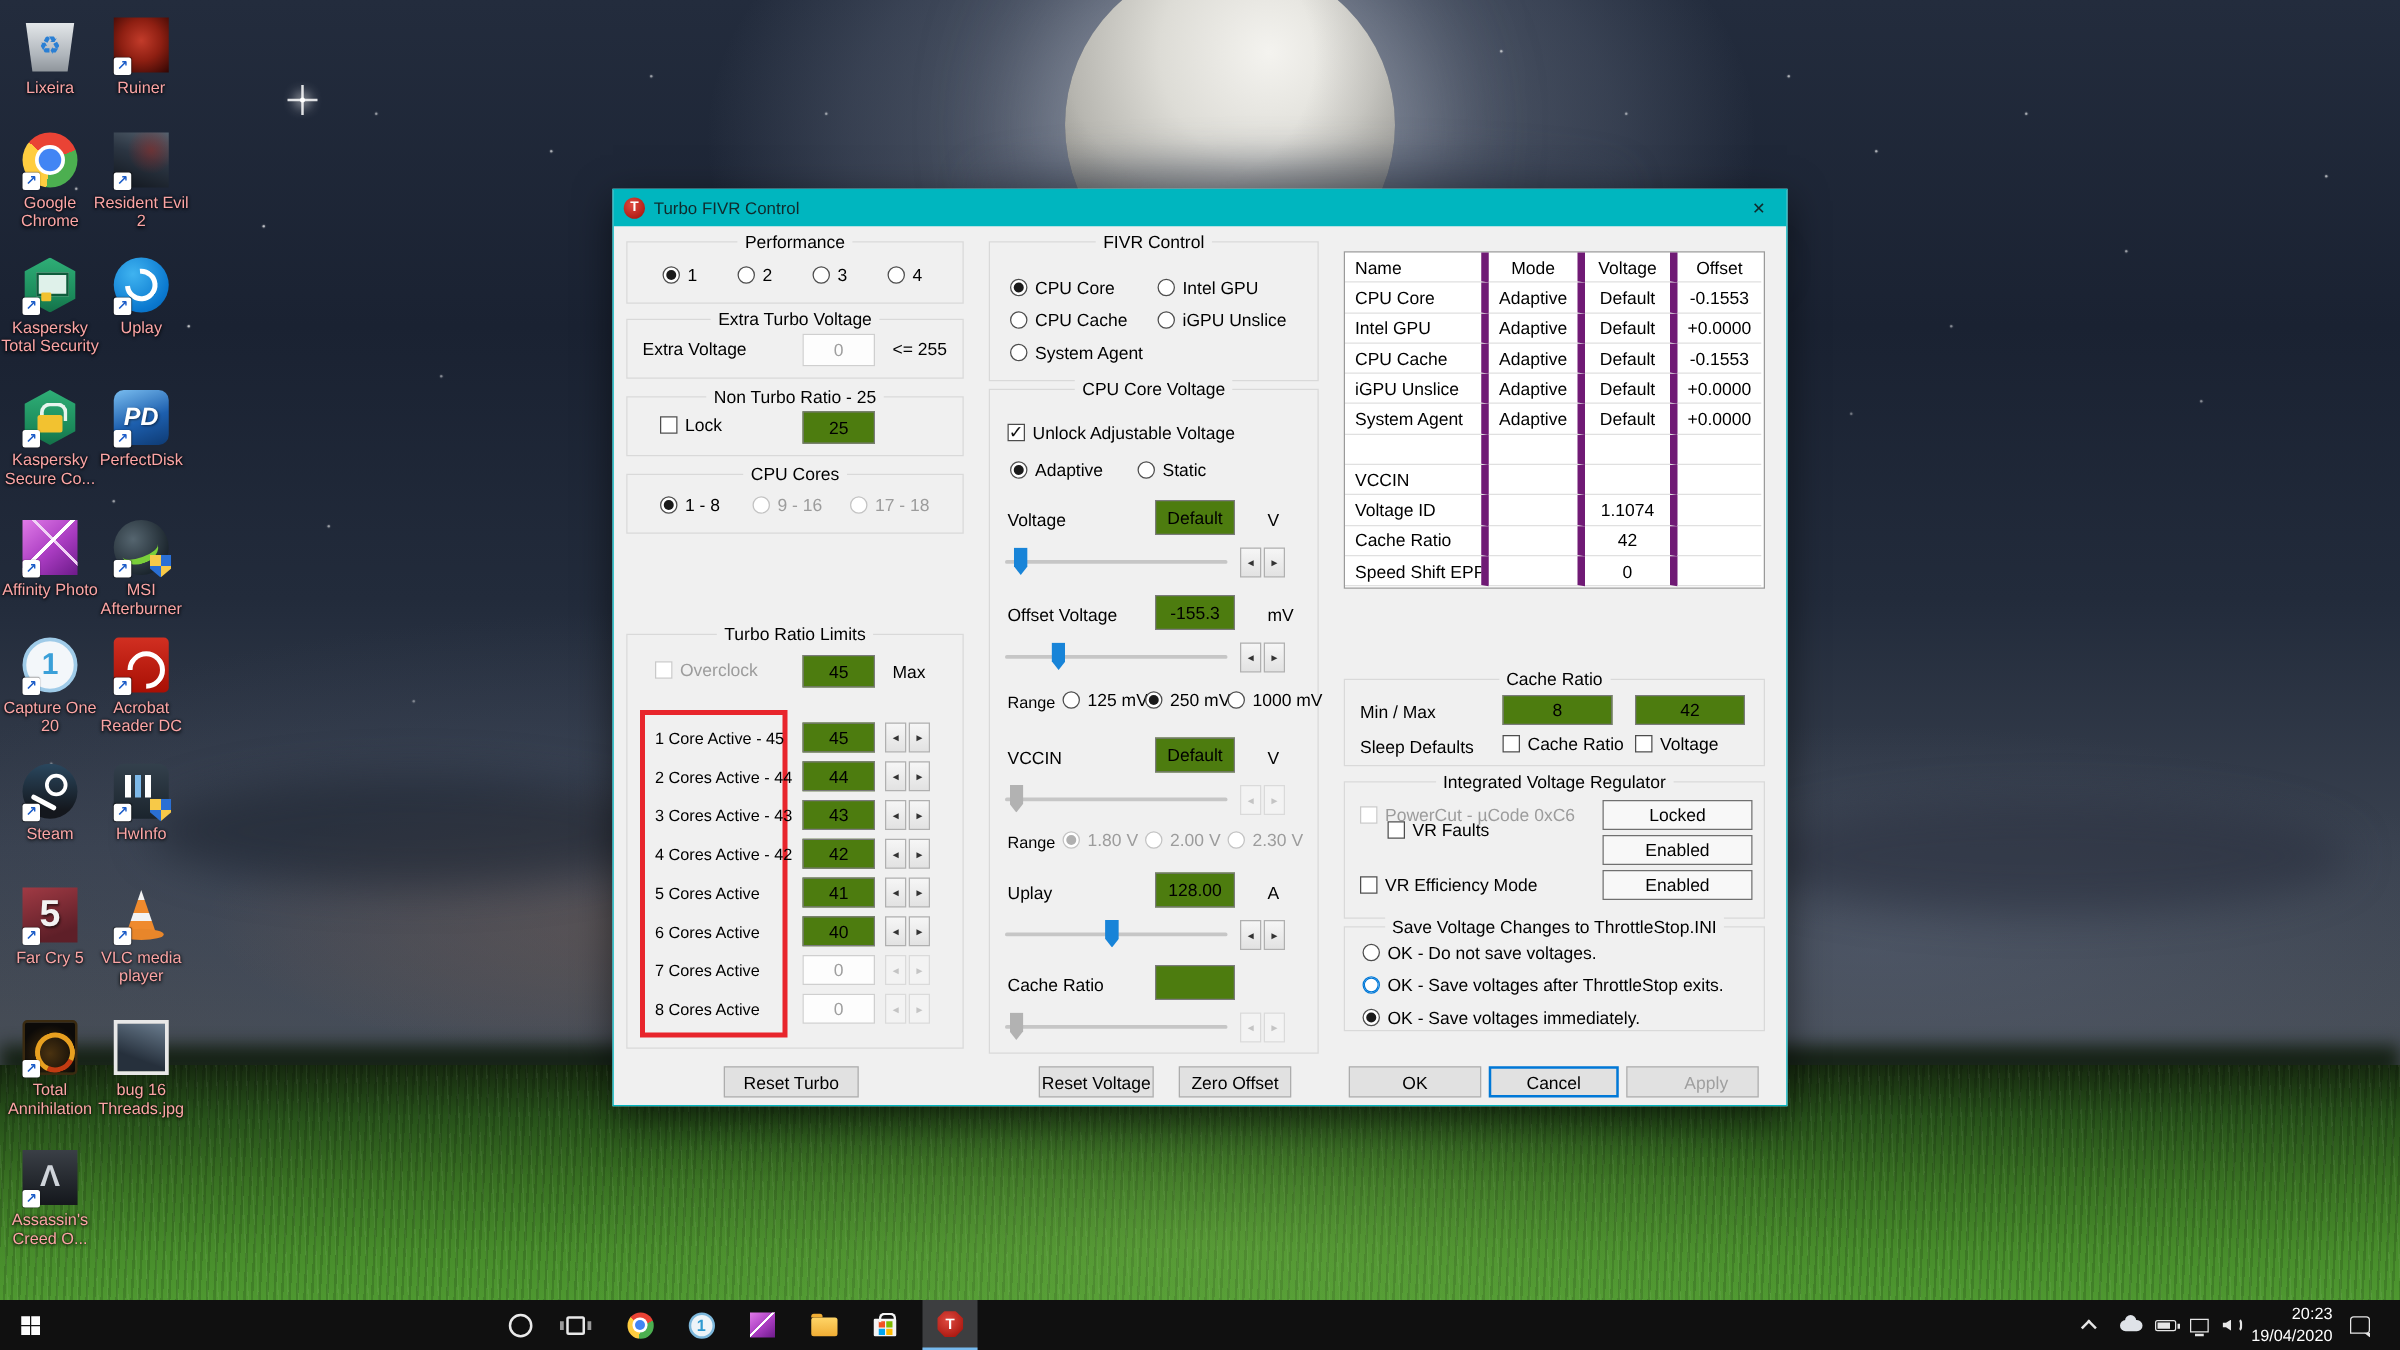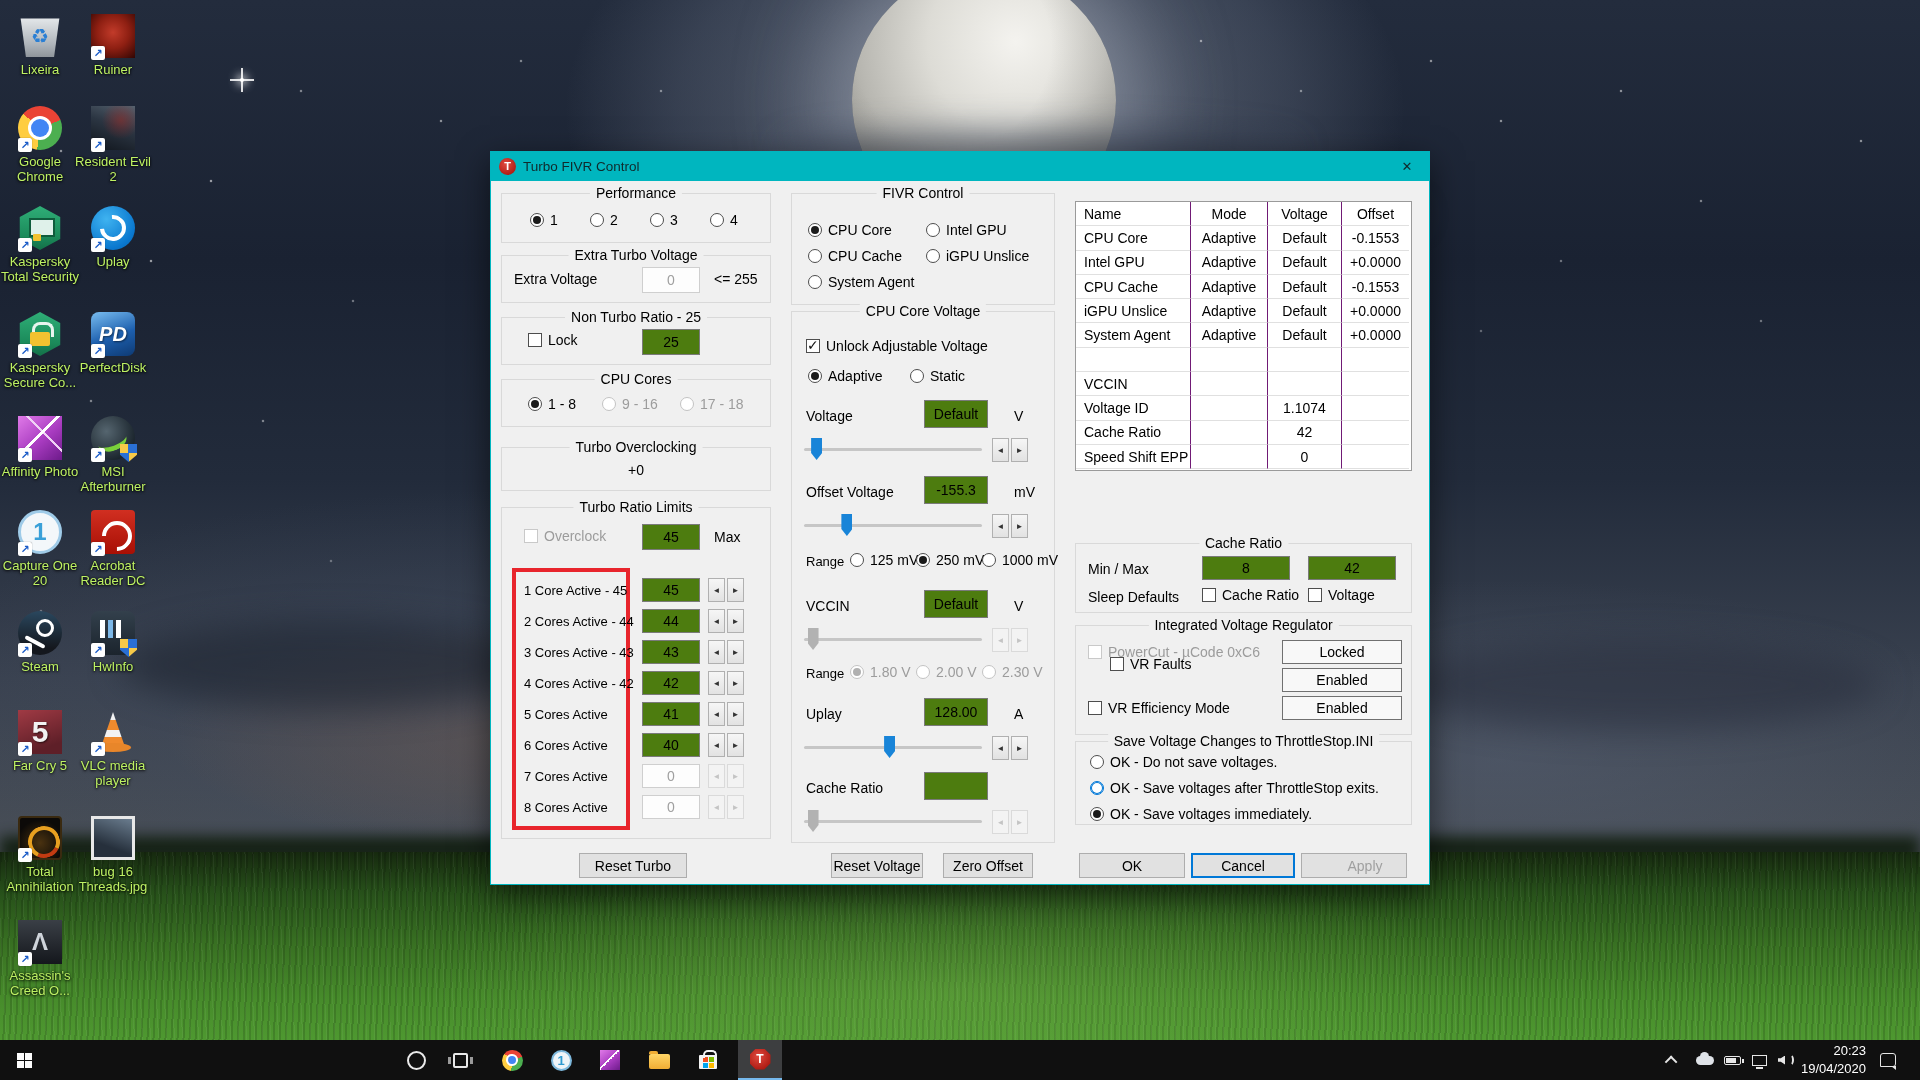--- a/index.html
+++ b/index.html
@@ -53,21 +53,21 @@
       radial-gradient(ellipse 700px 180px at 960px 140px, rgba(140,200,90,.25), transparent 75%),
       repeating-linear-gradient(93deg, rgba(0,0,0,.14) 0 2px, transparent 2px 6px),
       repeating-linear-gradient(87deg, rgba(255,255,255,.05) 0 1px, transparent 1px 8px),
       linear-gradient(180deg,#16290f 0%, #27511a 18%, #387022 40%, #478c2b 65%, #4f9a31 85%, #417e27 100%);
   }
   .treeline { position:absolute; left:0; top:836px; width:1920px; height:26px; background:#0d1a0a; filter:blur(7px); opacity:.85; }
 
   
   .di { position:absolute; width:80px; display:flex; flex-direction:column; align-items:center; }
   .di-img { width:48px; height:48px; position:relative; margin-bottom:2px; display:flex; align-items:center; justify-content:center; }
-  .di-label { color:#bef264; font-size:13px; line-height:1.18; text-align:center; text-shadow:0 1px 3px rgba(0,0,0,.95), 0 0 2px rgba(0,0,0,.8); }
+  .di-label { color:#fca5a5; font-size:13px; line-height:1.18; text-align:center; text-shadow:0 1px 3px rgba(0,0,0,.95), 0 0 2px rgba(0,0,0,.8); }
   .sc { position:absolute; left:2px; bottom:0; width:14px; height:14px; background:#fff; border-radius:2px; color:#1b5cc8; font-size:11px; line-height:14px; text-align:center; font-weight:bold; box-shadow:0 0 1px rgba(0,0,0,.6); }
   .ic { width:44px; height:44px; position:relative; }
   .ic-bin { background:linear-gradient(180deg,#eceff1,#aeb4ba 70%,#8d9399); clip-path:polygon(6% 10%, 94% 10%, 82% 98%, 18% 98%); display:flex; align-items:center; justify-content:center; color:#2a7fd4; font-size:20px; }
   .ic-ruiner { background:radial-gradient(circle at 50% 42%, #c23b2a 0%, #8e1f12 48%, #300603 100%); }
   .ic-chrome { border-radius:50%; background:conic-gradient(from -50deg, #ea4335 0 33%, #4caf50 33% 66%, #ffcd40 66% 100%); }
   .ic-chrome::before { content:""; position:absolute; inset:22%; background:#fff; border-radius:50%; }
   .ic-chrome::after { content:""; position:absolute; inset:29%; background:#4285f4; border-radius:50%; }
   .ic-re2 { background:radial-gradient(circle at 68% 32%, rgba(150,40,35,.55), transparent 45%), linear-gradient(200deg,#55626f 0%, #2b3542 45%, #10151c 100%); }
   .hexa { clip-path:polygon(50% 0, 96% 25%, 96% 75%, 50% 100%, 4% 75%, 4% 25%); background:linear-gradient(180deg,#2fae77,#1b8a5a 70%,#147048); }
   .ic-kts::before { content:""; position:absolute; left:11px; top:12px; width:22px; height:15px; background:#dff1ea; border:2px solid #0f5c3c; }
@@ -139,21 +139,21 @@
 
   .btn { position:absolute; background:#e1e1e1; border:1px solid #adadad; font-size:14px; display:flex; align-items:center; justify-content:center; }
   .btn.focus { border:2px solid #0078d7; }
   .btn.dis { color:#9f9f9f;padding-left:22px; }
   .stbox { position:absolute; background:#f8f8f8; border:1px solid #707070; font-size:14px; display:flex; align-items:center; justify-content:center; }
 
   .redbox { position:absolute; border:4px solid #e8252c; }
 
   
   .ftable { position:absolute; left:584px; top:20px; width:337px; height:270px; background:#fff; border:1px solid #9a9a9a; display:grid; grid-template-columns:115px 77px 74px 67px; grid-auto-rows:24.3px; font-size:14px; }
-  .tc { border-right:1px solid #701a75; border-bottom:1px solid #e0e0e0; display:flex; align-items:center; justify-content:center; overflow:hidden; white-space:nowrap; }
+  .tc { border-right:6px solid #701a75; border-bottom:1px solid #e0e0e0; display:flex; align-items:center; justify-content:center; overflow:hidden; white-space:nowrap; }
   .tc.nm { justify-content:flex-start; padding-left:8px; }
   .tc.c4 { border-right:none; }
 
   
   .tb { position:absolute; left:0; top:1040px; width:1920px; height:40px; background:#101010; }
   .tb-start { position:absolute; left:0; top:0; width:48px; height:40px; display:flex; align-items:center; justify-content:center; }
   .winlogo { width:15px; height:15px; display:grid; grid-template-columns:7px 7px; grid-template-rows:7px 7px; gap:1px; }
   .winlogo b { background:#fdfdfd; }
   .tb-search { position:absolute; left:48px; top:0; width:346px; height:40px; background:#2e2f31; border:1px solid #6e6f71; display:flex; align-items:center; padding-left:12px; gap:10px; }
   .mag { width:10px; height:10px; border:2px solid #dcdcdc; border-radius:50%; position:relative; flex:none; }
@@ -404,24 +404,20 @@
       <span class="rd dis" style="left:100px;top:16px;">
           <i></i>
           <span>9 - 16</span>
         </span>
       <span class="rd dis" style="left:178px;top:16px;">
           <i></i>
           <span>17 - 18</span>
         </span>
     </div>
 
-    <div class="grp" style="left:10px;top:266px;width:270px;height:44px;">
-      <span class="lg">Turbo Overclocking</span>
-      <span class="ctr" style="top:14px;">+0</span>
-    </div>
 
     <div class="grp" style="left:10px;top:326px;width:270px;height:332px;">
       <span class="lg">Turbo Ratio Limits</span>
       <span class="ck dis" style="left:22px;top:20px;">
           <i></i>
           <span>Overclock</span>
         </span>
       <span class="nb" style="left:140px;top:16px;width:58px;height:26px;">45</span>
       <span class="lbl" style="left:212px;top:21px;">Max</span>
       <div class="redbox" style="left:10px;top:60px;width:118px;height:262px;"></div>

